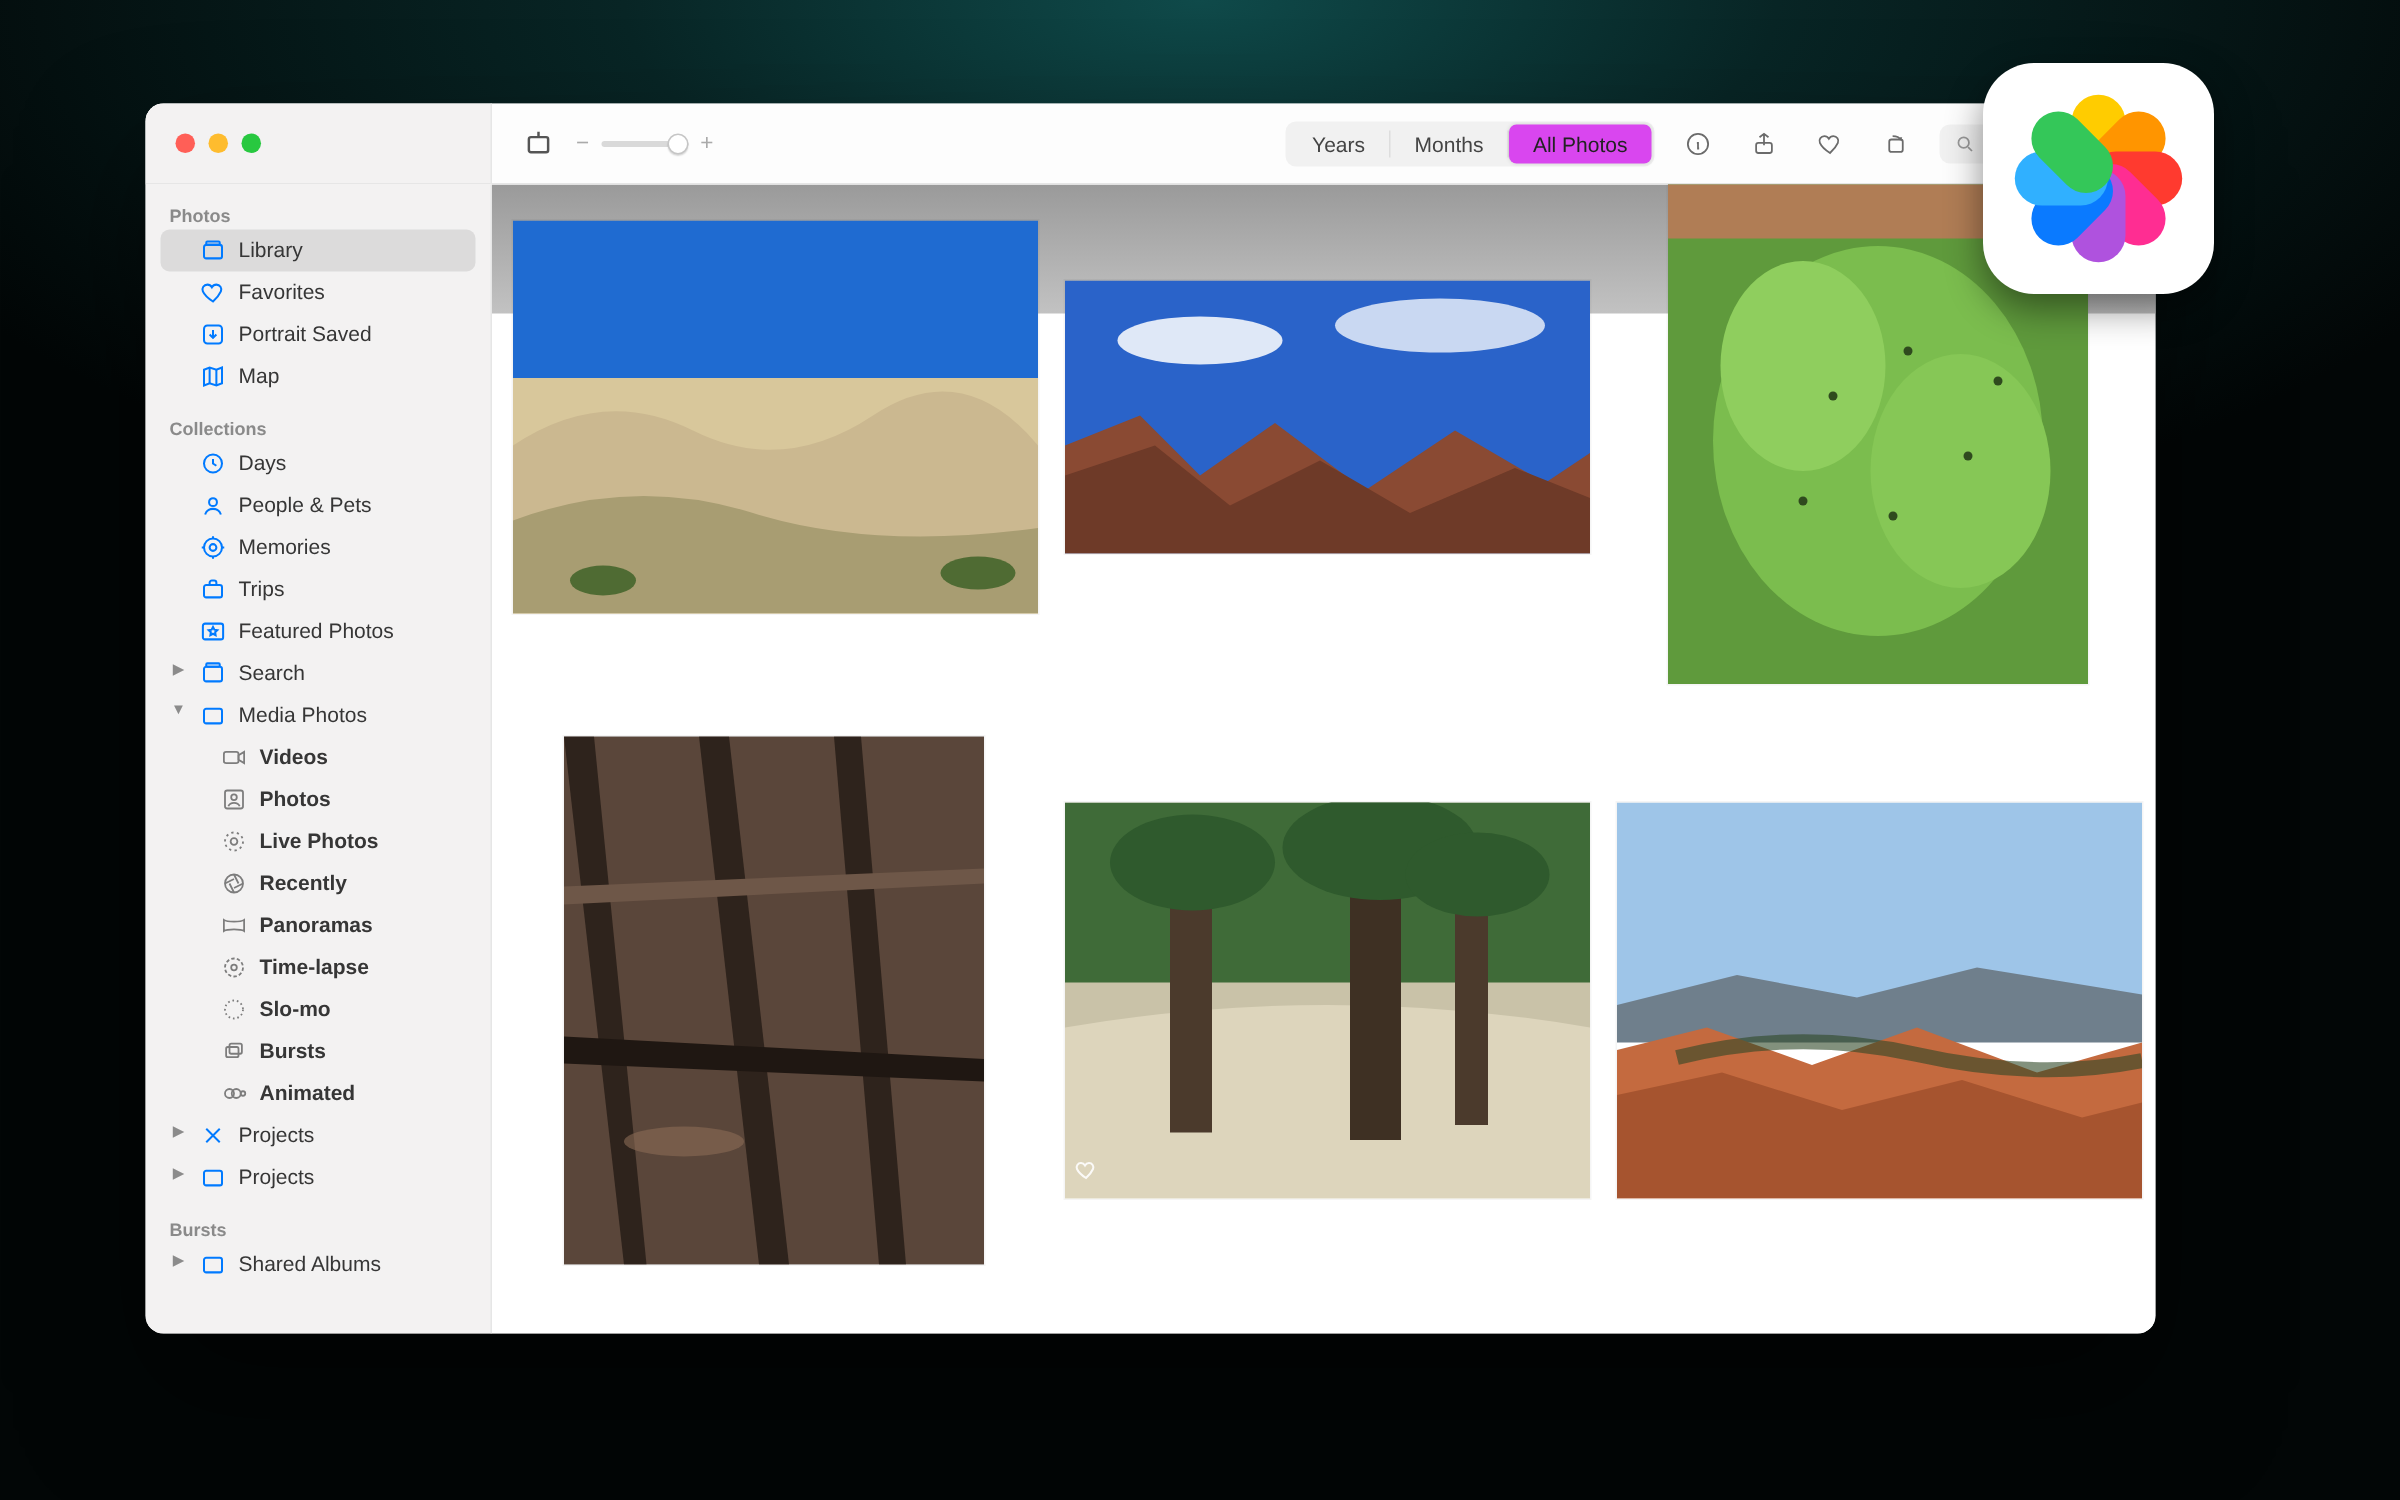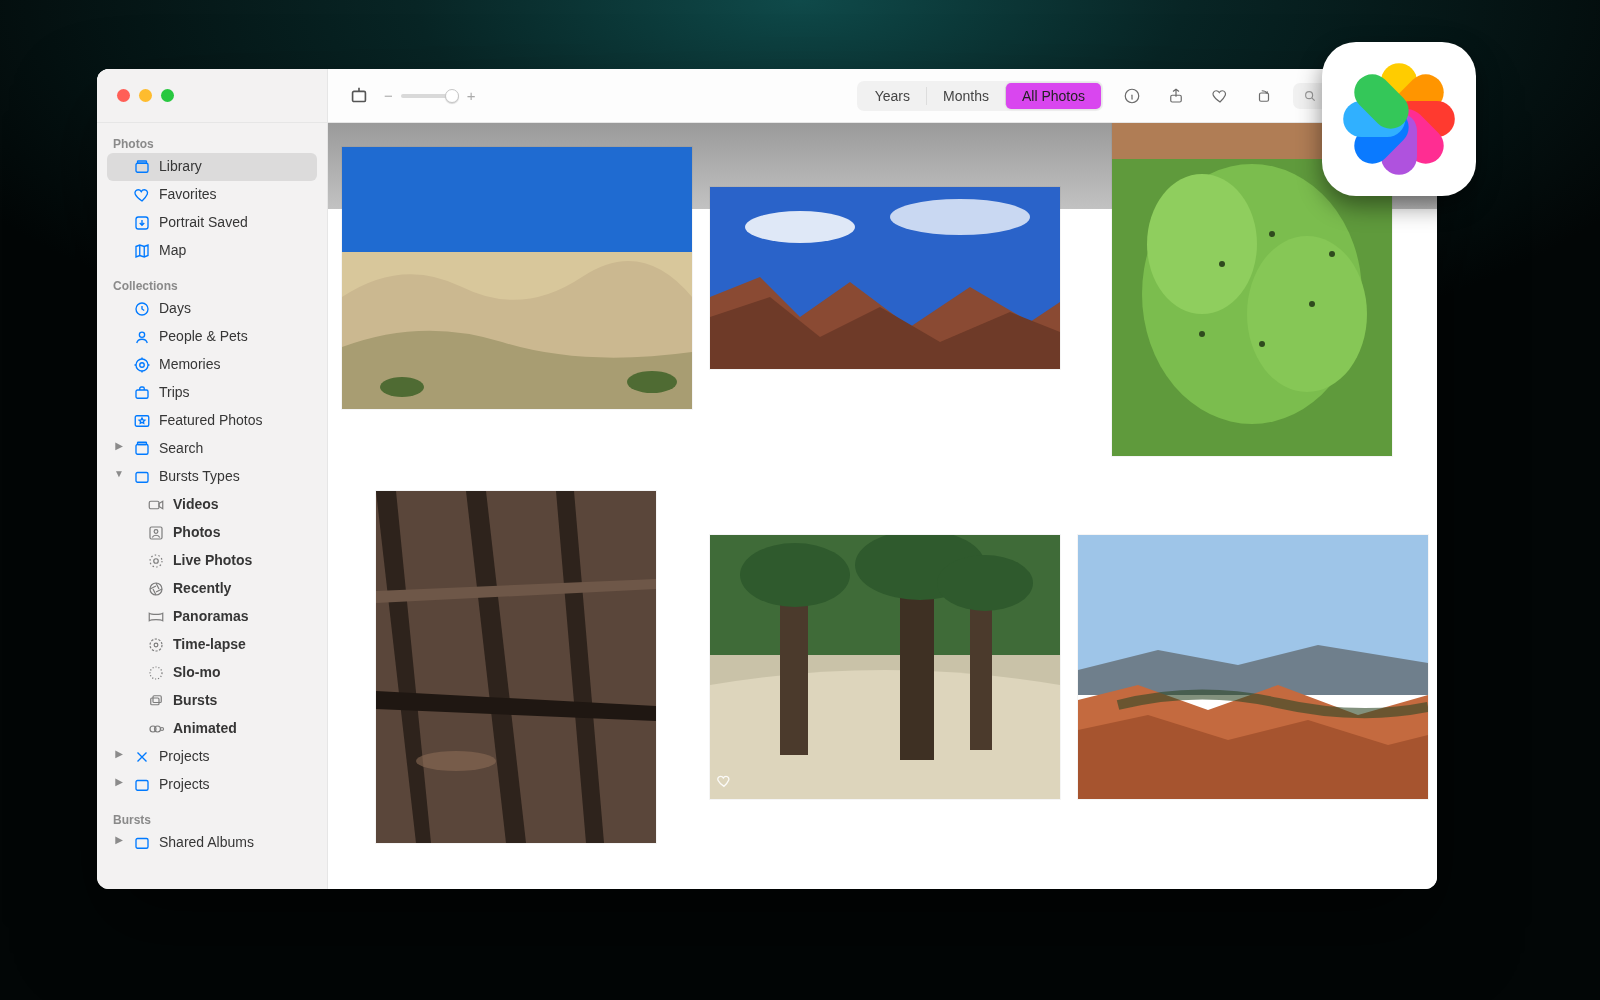--- a/index.html
+++ b/index.html
@@ -244,21 +244,21 @@
           </span>
         <span class="label">Search</span>
       </div>
       <div class="sb-item">
         <span class="disclosure">▼</span>
         <span class="ic">
             <svg viewBox="0 0 24 24" fill="none" stroke="currentColor" stroke-width="1.8">
               <rect x="4" y="6" width="16" height="13" rx="2"></rect>
             </svg>
           </span>
-        <span class="label">Bursts Types</span>
+        <span class="label">Media Photos</span>
       </div>
 
       <div class="sb-item sub">
         <span class="disclosure"></span>
         <span class="ic grey">
             <svg viewBox="0 0 24 24" fill="none" stroke="currentColor" stroke-width="1.6">
               <rect x="3" y="7" width="13" height="10" rx="2"></rect>
               <path d="M16 10l5-3v10l-5-3z"></path>
             </svg>
           </span>

